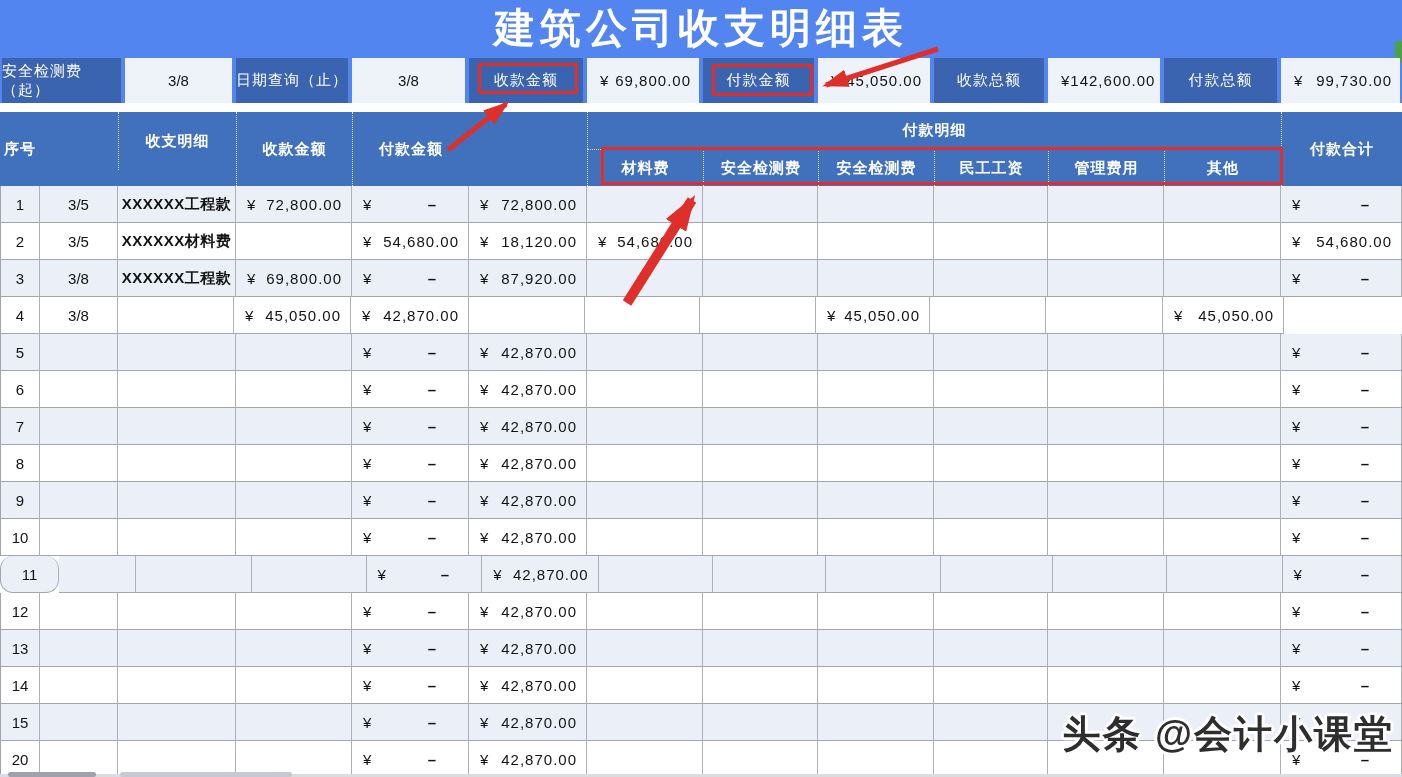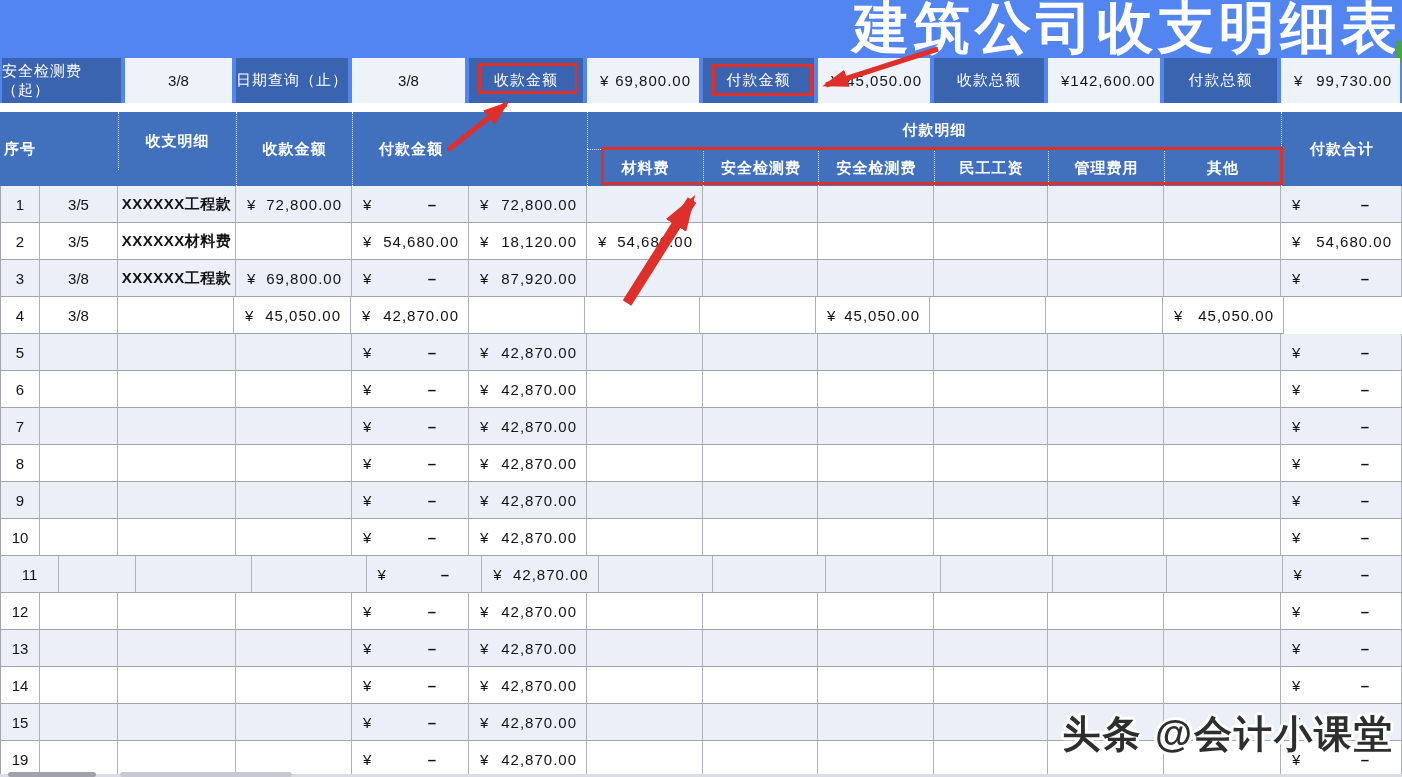--- a/index.html
+++ b/index.html
@@ -1,21 +1,21 @@
 <!DOCTYPE html>
 <html><head>
 <meta charset="utf-8">
 <style>
   html,body{margin:0;padding:0;background:#fff;}
   #app{position:relative;width:1402px;height:777px;overflow:hidden;background:#fff;
        font-family:"Liberation Sans","DejaVu Sans",sans-serif;}
   
   .band{position:absolute;left:0;top:0;width:1402px;height:103px;background:#5285f0;}
   .title{position:absolute;left:0;top:0;width:1402px;height:58px;line-height:56px;
-         text-align:right;color:#fff;font-size:56px;font-weight:bold;letter-spacing:5px;}
+         text-align:center;color:#fff;font-size:41px;font-weight:bold;letter-spacing:5px;}
   .green-mark{position:absolute;left:1395px;top:41px;width:7px;height:22px;background:#49a34d;}
   .ctrl{position:absolute;top:58px;height:45px;box-sizing:border-box;display:flex;
         align-items:center;justify-content:center;font-size:15px;}
   .ctrl.lab{background:#3a63b0;color:#fff;letter-spacing:1px;}
   .ctrl.val{background:#eef2f9;color:#141414;}
   .ctrl.val.money{justify-content:space-between;padding:0 8px 0 13px;letter-spacing:1px;}
   
   #thead{position:absolute;left:0;top:112px;width:1402px;height:74px;background:#4170bd;
          color:#fff;font-size:15px;font-weight:bold;}
   #thead .hc{position:absolute;box-sizing:border-box;display:flex;align-items:center;
@@ -344,21 +344,21 @@
         <div class="cell c8" style="width: 116px;"></div>
         <div class="cell c9" style="width: 114px;"></div>
         <div class="cell c10" style="width: 116px;"></div>
         <div class="cell c11" style="width: 117px;"></div>
         <div class="cell c12 money" style="width: 121px;">
           <span class="cur">¥</span>
           <span class="amt dash">–</span>
         </div>
       </div>
       <div class="trow odd">
-        <div class="cell c0" style="width: 60px;">11</div>
+        <div class="cell c0" style="width: 60px; border-radius: 13px;">11</div>
         <div class="cell c1" style="width: 78px;"></div>
         <div class="cell c2" style="width: 118px;"></div>
         <div class="cell c3" style="width: 116px;"></div>
         <div class="cell c4 money" style="width: 117px;">
           <span class="cur">¥</span>
           <span class="amt dash">–</span>
         </div>
         <div class="cell c5 money" style="width: 118px;">
           <span class="cur">¥</span>
           <span class="amt">42,870.00</span>
@@ -464,21 +464,21 @@
         <div class="cell c8" style="width: 116px;"></div>
         <div class="cell c9" style="width: 114px;"></div>
         <div class="cell c10" style="width: 116px;"></div>
         <div class="cell c11" style="width: 117px;"></div>
         <div class="cell c12 money" style="width: 121px;">
           <span class="cur">¥</span>
           <span class="amt dash">–</span>
         </div>
       </div>
       <div class="trow even">
-        <div class="cell c0" style="width: 40px;">19</div>
+        <div class="cell c0" style="width: 40px;">20</div>
         <div class="cell c1" style="width: 78px;"></div>
         <div class="cell c2" style="width: 118px;"></div>
         <div class="cell c3" style="width: 116px;"></div>
         <div class="cell c4 money" style="width: 117px;">
           <span class="cur">¥</span>
           <span class="amt dash">–</span>
         </div>
         <div class="cell c5 money" style="width: 118px;">
           <span class="cur">¥</span>
           <span class="amt">42,870.00</span>

